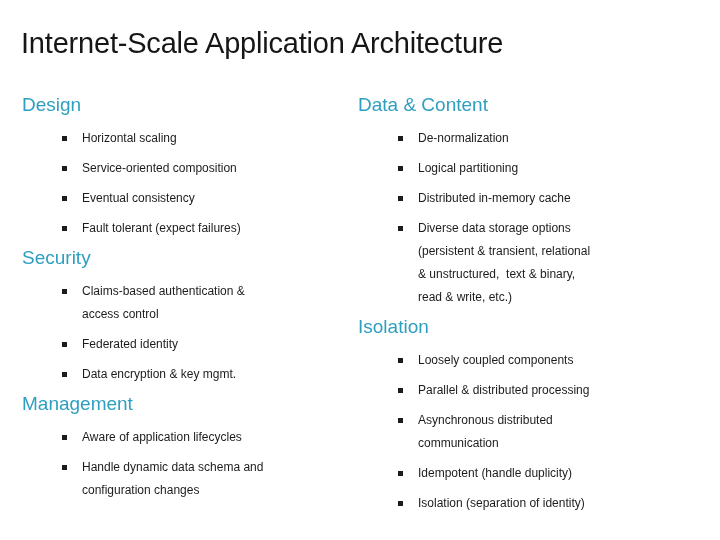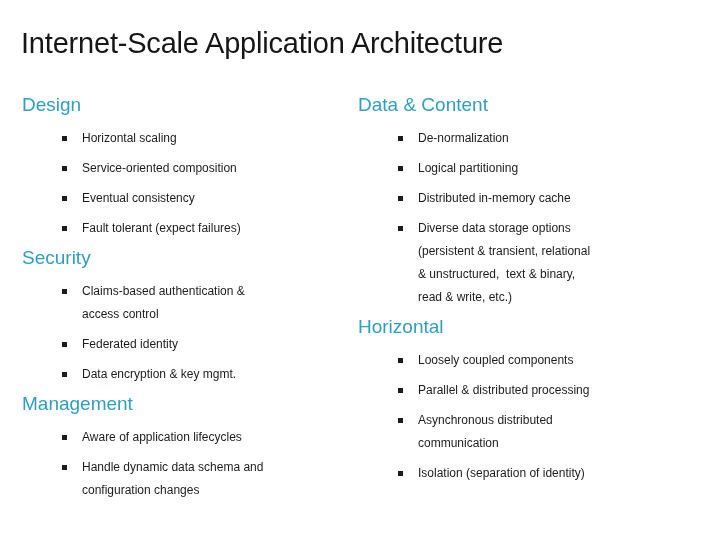--- a/index.html
+++ b/index.html
@@ -106,25 +106,25 @@
             <li class="bullet-item"><span class="bullet"></span><span class="bullet-text">De-normalization</span></li>
             <li class="bullet-item"><span class="bullet"></span><span class="bullet-text">Logical partitioning</span></li>
             <li class="bullet-item"><span class="bullet"></span><span class="bullet-text">Distributed in-memory cache</span></li>
             <li class="bullet-item"><span class="bullet"></span><span class="bullet-text">Diverse data storage options
 (persistent &amp; transient, relational
 &amp; unstructured,  text &amp; binary,
 read &amp; write, etc.)</span></li>
           </ul>
         </section>
         <section class="section">
-          <h2 class="section-heading">Horizontal</h2>
+          <h2 class="section-heading">Isolation</h2>
           <ul class="bullet-list">
             <li class="bullet-item"><span class="bullet"></span><span class="bullet-text">Loosely coupled components</span></li>
             <li class="bullet-item"><span class="bullet"></span><span class="bullet-text">Parallel &amp; distributed processing</span></li>
             <li class="bullet-item"><span class="bullet"></span><span class="bullet-text">Asynchronous distributed
 communication</span></li>
-            <li class="bullet-item"><span class="bullet"></span></li>
+            <li class="bullet-item"><span class="bullet"></span><span class="bullet-text">Idempotent (handle duplicity)</span></li>
             <li class="bullet-item"><span class="bullet"></span><span class="bullet-text">Isolation (separation of identity)</span></li>
           </ul>
         </section>
       </div>
   </div>
 </div>
 
 </body></html>

